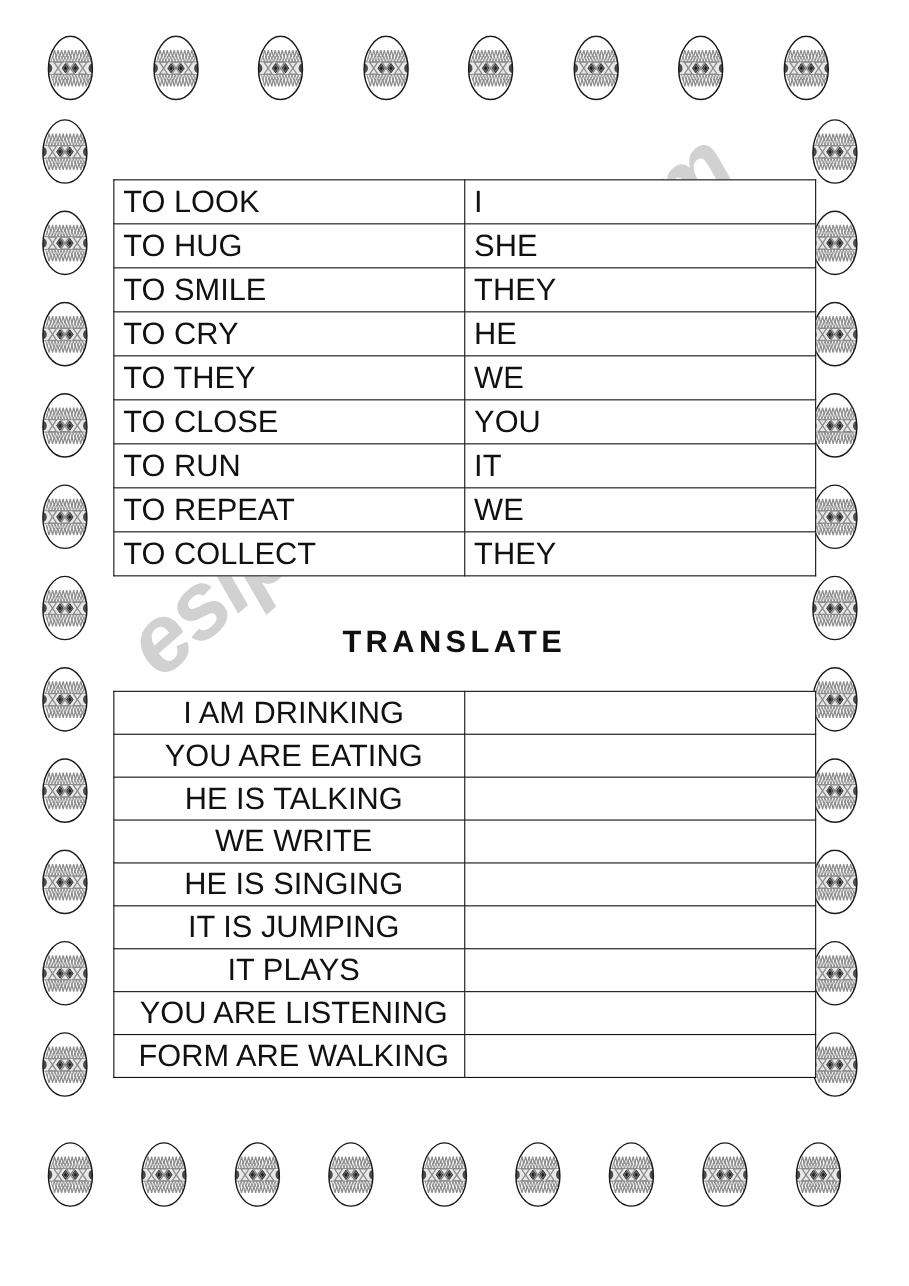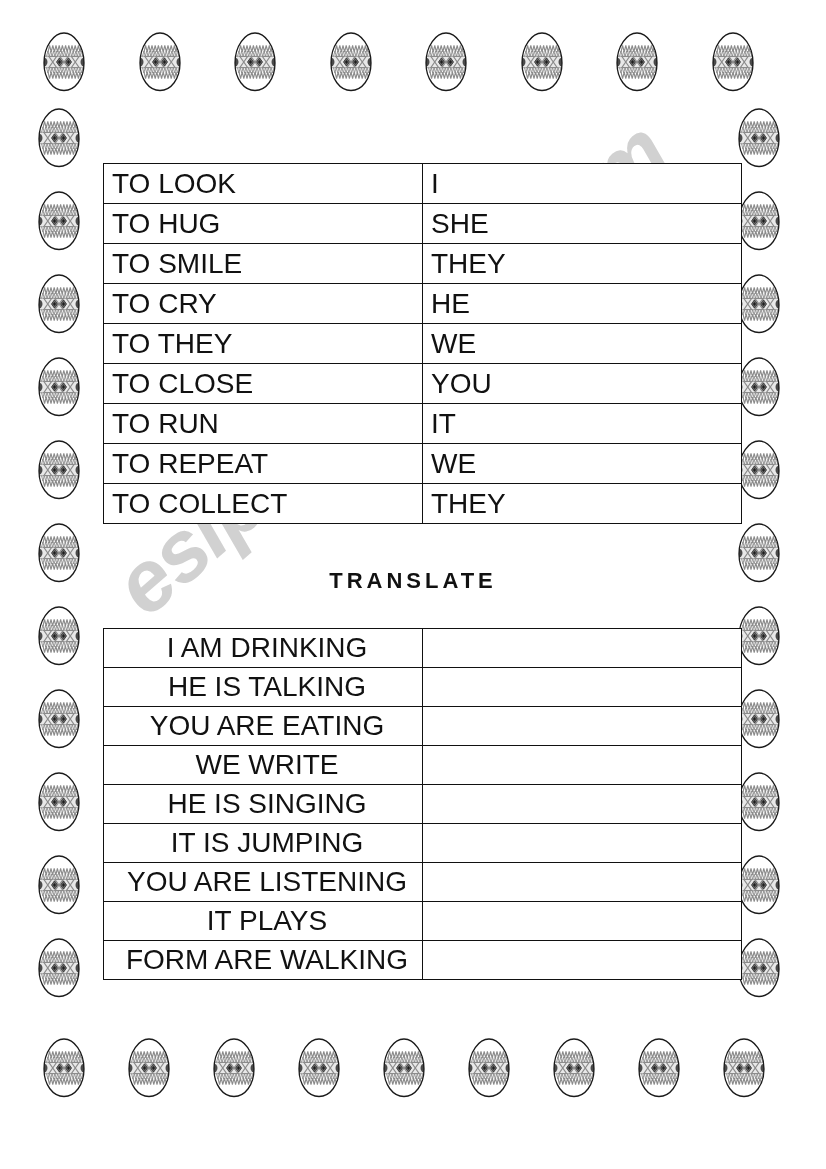--- a/index.html
+++ b/index.html
@@ -62,21 +62,21 @@
     left: 90px;
     top: 103px;
     width: 646px;
     font-size: 32px;
     letter-spacing: 0.3px;
   }
   #title-translate {
     left: 103px;
     top: 568px;
     width: 620px;
-    font-size: 22px;
+    font-size: 28px;
     letter-spacing: 4px;
   }
 
   
   .wsheet-table {
     position: absolute;
     border-collapse: collapse;
     table-layout: fixed;
     z-index: 6;
     background: #ffffff;
@@ -1608,47 +1608,47 @@
 
   <div class="heading" id="title-translate">TRANSLATE</div>
 
   <table class="wsheet-table" id="table-translate">
     <tbody id="translate-tbody">
         <tr>
           <td class="col-a">I AM DRINKING</td>
           <td class="col-b"></td>
         </tr>
         <tr>
+          <td class="col-a">YOU ARE EATING</td>
+          <td class="col-b"></td>
+        </tr>
+        <tr>
           <td class="col-a">HE IS TALKING</td>
           <td class="col-b"></td>
         </tr>
         <tr>
-          <td class="col-a">YOU ARE EATING</td>
-          <td class="col-b"></td>
-        </tr>
-        <tr>
           <td class="col-a">WE WRITE</td>
           <td class="col-b"></td>
         </tr>
         <tr>
           <td class="col-a">HE IS SINGING</td>
           <td class="col-b"></td>
         </tr>
         <tr>
           <td class="col-a">IT IS JUMPING</td>
           <td class="col-b"></td>
         </tr>
         <tr>
+          <td class="col-a">IT PLAYS</td>
+          <td class="col-b"></td>
+        </tr>
+        <tr>
           <td class="col-a">YOU ARE LISTENING</td>
           <td class="col-b"></td>
         </tr>
         <tr>
-          <td class="col-a">IT PLAYS</td>
-          <td class="col-b"></td>
-        </tr>
-        <tr>
           <td class="col-a">FORM ARE WALKING</td>
           <td class="col-b"></td>
         </tr>
       </tbody>
   </table>
 
 </div>
 
 </body></html>

